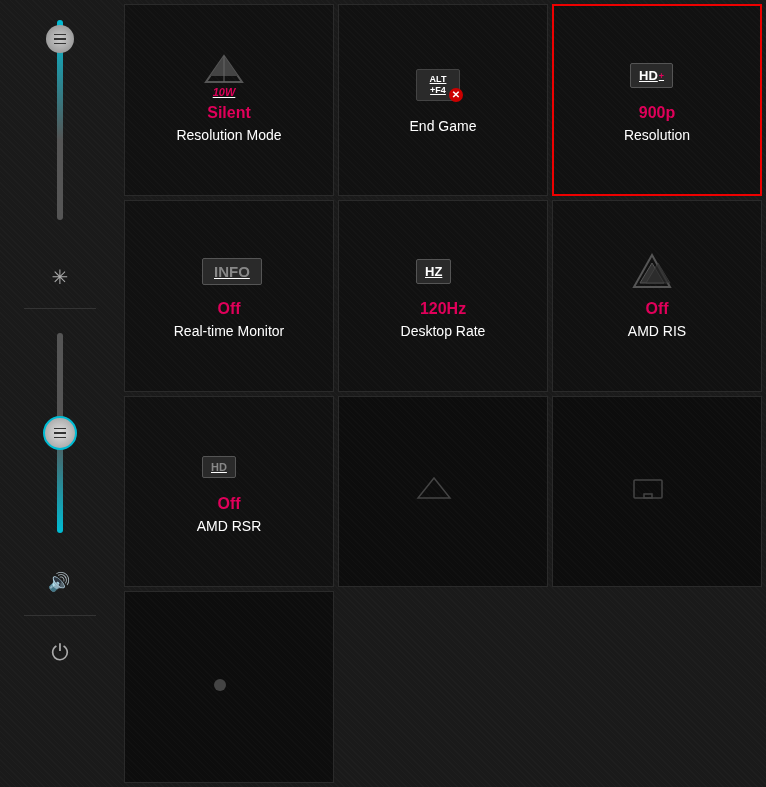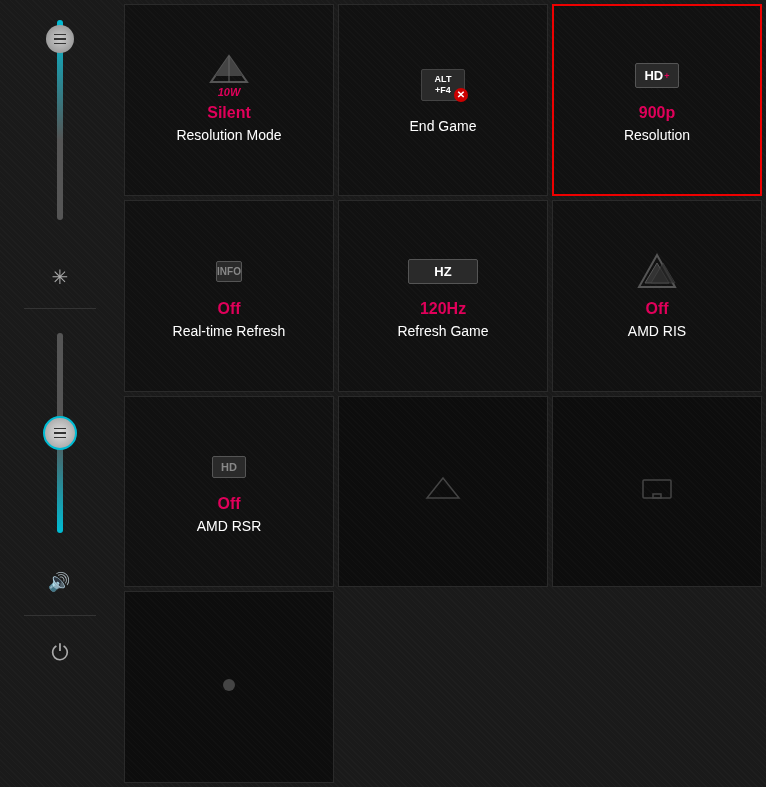--- a/index.html
+++ b/index.html
@@ -163,22 +163,22 @@
 
     .tile.selected {
       border: 2px solid #e00;
     }
 
     .tile-icon {
       width: 54px;
       height: 40px;
       display: flex;
       align-items: center;
-      justify-content: center;
       margin-bottom: 4px;
+      text-decoration: underline;
     }
 
     .tile-value {
       color: #e0005a;
       font-size: 16px;
       font-weight: 600;
       text-align: center;
     }
 
     .tile-label {
@@ -241,33 +241,33 @@
       color: white;
       display: flex;
       align-items: center;
       gap: 1px;
     }
 
     .icon-info {
       background: #2a2a2a;
       border: 1px solid #555;
       border-radius: 2px;
-      padding: 4px 0;
-      font-size: 10px;
+      padding: 4px 11px;
+      font-size: 15px;
       font-weight: bold;
       color: #888;
       display: flex;
       align-items: center;
     }
 
     .icon-hz {
       background: #2a2a2a;
       border: 1px solid #555;
       border-radius: 2px;
-      padding: 4px 25px;
+      padding: 4px 8px;
       font-size: 13px;
       font-weight: bold;
       color: white;
       display: flex;
       align-items: center;
     }
 
     .icon-sliders {
       display: flex;
       gap: 3px;
@@ -381,29 +381,29 @@
     </div>
     <div class="tile-value">900p</div>
     <div class="tile-label">Resolution</div>
   </div>
 
   <div class="tile">
     <div class="tile-icon">
       <div class="icon-info">INFO</div>
     </div>
     <div class="tile-value">Off</div>
-    <div class="tile-label">Real-time Refresh</div>
+    <div class="tile-label">Real-time Monitor</div>
   </div>
 
   <div class="tile">
     <div class="tile-icon">
       <div class="icon-hz">HZ</div>
     </div>
     <div class="tile-value">120Hz</div>
-    <div class="tile-label">Refresh Game</div>
+    <div class="tile-label">Desktop Rate</div>
   </div>
 
   <div class="tile">
     <div class="tile-icon">
       <svg width="44" height="38" viewBox="0 0 44 38">
         <polygon points="22,2 40,34 4,34" fill="none" stroke="#555" stroke-width="2"></polygon>
         <polygon points="22,10 34,30 10,30" fill="#333" stroke="#555" stroke-width="1"></polygon>
         <polygon points="28,10 40,30 16,30" fill="#2a2a2a" stroke="#444" stroke-width="1" opacity="0.7"></polygon>
       </svg>
     </div>

